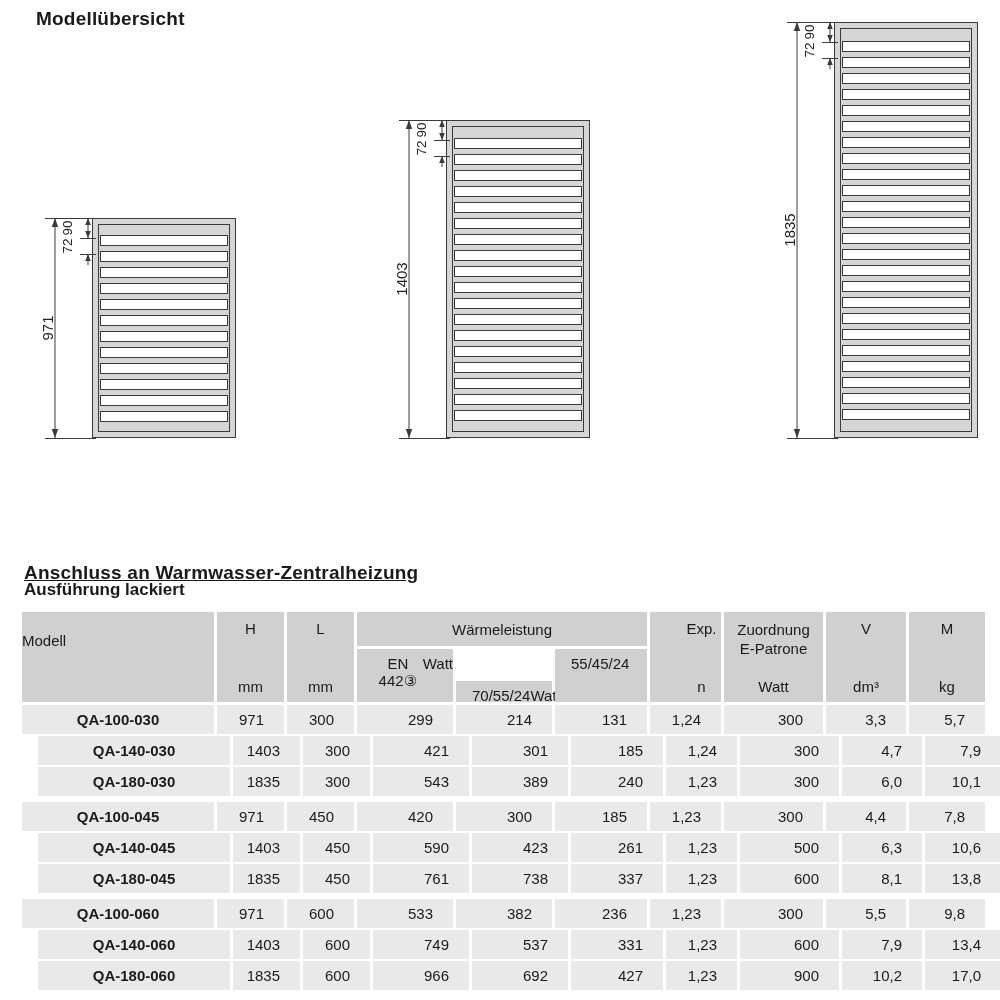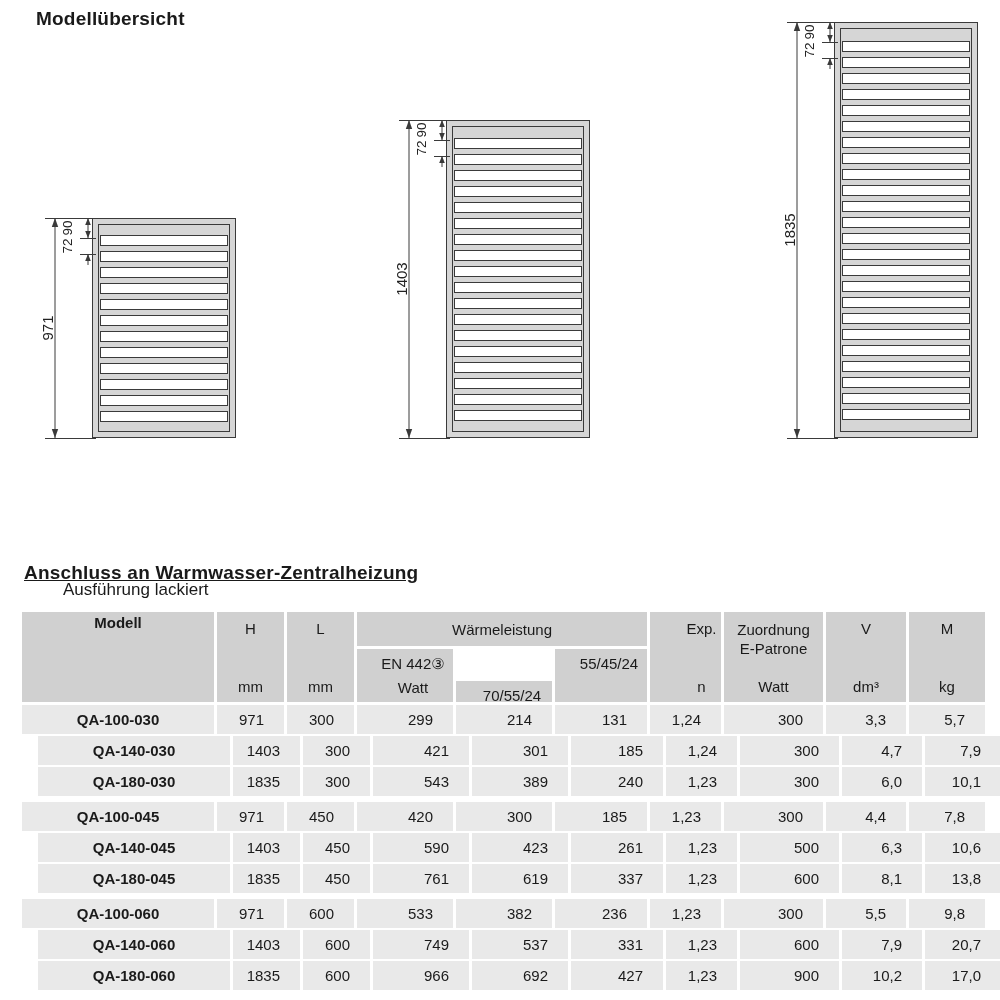--- a/index.html
+++ b/index.html
@@ -1,33 +1,33 @@
 <!DOCTYPE html>
 <html style="--header-bg: #d0d0d0; --row-bg: #e9e9e9;"><head>
 <meta charset="utf-8">
 <style>
   html,body{margin:0;padding:0;background:#ffffff;}
   body{font-family:"Liberation Sans", sans-serif;color:#1a1a1a;}
   #page{position:relative;width:1000px;height:1000px;background:#fff;overflow:hidden;}
 
   .h-bold{position:absolute;font-size:19px;font-weight:bold;letter-spacing:.2px;}
-  .h-sub{position:absolute;font-size:17px;font-weight:normal;margin-left:39px;}
+  .h-sub{position:absolute;font-size:17px;font-weight:bold;}
 
   .drawing{position:absolute;}
   .drawing svg{display:block;}
   .drawing text{font-family:"Liberation Sans", sans-serif;fill:#222;}
 
   #datatable{position:absolute;left:22px;top:612px;width:963px;}
   .thead, .trow{display:grid;grid-template-columns:192px 67px 67px 96px 96px 92px 71px 99px 80px 76px;column-gap:3px;}
   .thead{grid-template-rows:34px 53px;row-gap:3px;}
   .hcell{background:var(--header-bg,#d0d0d0);font-size:15px;text-align:center;}
   .span2{grid-row:1/3;display:flex;flex-direction:column;justify-content:space-between;padding:8px 0 7px 0;}
   .hgroup{grid-column:4/7;grid-row:1;display:flex;align-items:center;justify-content:center;}
-  .hsub{display:flex;flex-direction:column;justify-content:space-between;padding:6px 0 6px 16px;}
-  .hmodel{grid-row:1/3;display:flex;justify-content:center;padding-top:2px;font-weight:bold;}
+  .hsub{display:flex;flex-direction:row;justify-content:space-between;padding:6px 0 6px 16px;}
+  .hmodel{grid-row:1/3;display:flex;padding-top:20px;font-weight:normal;}
   .twolines{line-height:19px;}
   .tbody{margin-top:3px;}
   .tgroup + .tgroup{margin-top:6px;}
   .trow + .trow{margin-top:2px;padding-left:16px;}
   .cell{background:var(--row-bg,#e9e9e9);height:29px;line-height:29px;font-size:15px;text-align:right;padding-right:20px;box-sizing:border-box;white-space:nowrap;}
   .cell.c-model{text-align:center;padding-right:0;font-weight:bold;}
 </style>
 </head>
 <body>
 
@@ -267,21 +267,21 @@
             <div class="cell">1,23</div>
             <div class="cell">500</div>
             <div class="cell">6,3</div>
             <div class="cell">10,6</div>
           </div>
           <div class="trow">
             <div class="cell c-model">QA-180-045</div>
             <div class="cell">1835</div>
             <div class="cell">450</div>
             <div class="cell">761</div>
-            <div class="cell">619</div>
+            <div class="cell">738</div>
             <div class="cell">337</div>
             <div class="cell">1,23</div>
             <div class="cell">600</div>
             <div class="cell">8,1</div>
             <div class="cell">13,8</div>
           </div>
         </div>
         <div class="tgroup">
           <div class="trow">
             <div class="cell c-model">QA-100-060</div>
@@ -298,21 +298,21 @@
           <div class="trow">
             <div class="cell c-model">QA-140-060</div>
             <div class="cell">1403</div>
             <div class="cell">600</div>
             <div class="cell">749</div>
             <div class="cell">537</div>
             <div class="cell">331</div>
             <div class="cell">1,23</div>
             <div class="cell">600</div>
             <div class="cell">7,9</div>
-            <div class="cell">20,7</div>
+            <div class="cell">13,4</div>
           </div>
           <div class="trow">
             <div class="cell c-model">QA-180-060</div>
             <div class="cell">1835</div>
             <div class="cell">600</div>
             <div class="cell">966</div>
             <div class="cell">692</div>
             <div class="cell">427</div>
             <div class="cell">1,23</div>
             <div class="cell">900</div>

